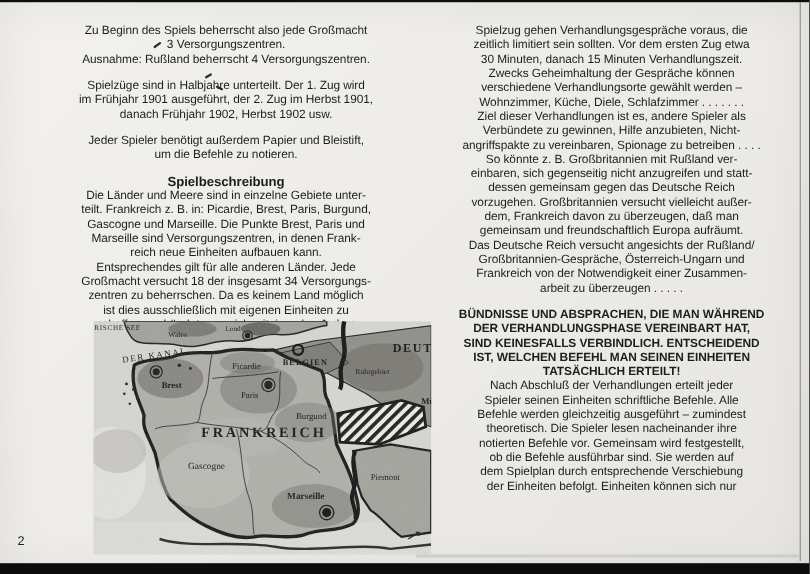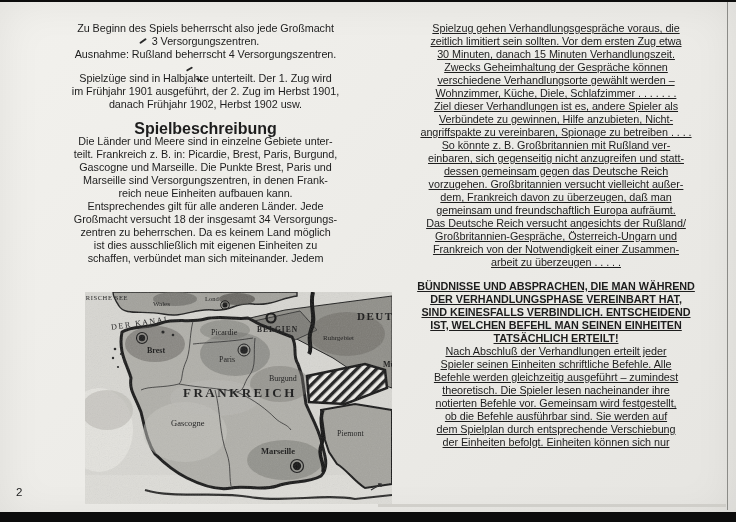--- a/index.html
+++ b/index.html
@@ -9,23 +9,23 @@
     font-family:"Liberation Sans",sans-serif;color:#1d1d1d;
     box-shadow:inset 0 0 45px rgba(0,0,0,.07);
   }
   .edge-top{position:absolute;top:0;left:0;width:736px;height:2px;background:#0c0c0c;}
   .edge-bottom{position:absolute;left:0;top:512px;width:736px;height:10px;background:#0c0c0c;}
   .edge-right{position:absolute;left:727px;top:2px;width:1px;height:508px;background:#8b8b87;}
   .streak{position:absolute;left:378px;top:504px;width:348px;height:3px;background:#c7c6c1;opacity:.7;}
   .col{position:absolute;top:22px;font-size:10.8px;line-height:13px;letter-spacing:-.05px;text-align:center;}
   .col p{margin:0 0 11px;white-space:pre-line;}
   .col p.tight{margin-bottom:0;}
-  .col h3{font-size:16px;line-height:13px;margin:0;font-weight:bold;}
+  .col h3{font-size:12px;line-height:13px;margin:0;font-weight:bold;}
   .col-left{left:38px;width:335px;}
-  .col-right{left:382px;width:348px;text-decoration:underline;}
+  .col-right{left:382px;width:348px;}
   .bold-block{font-weight:bold;}
   .page-num{position:absolute;left:16px;top:486px;font-size:11.5px;}
   .map{position:absolute;left:58px;top:292px;width:271px;height:212px;padding-left:27px;}
   .map svg text{font-family:"Liberation Serif",serif;fill:#151515;}
   .pen-mark{position:absolute;background:#2a2a2a;border-radius:1px;}
   .pm1{left:139px;top:40px;width:8px;height:2px;transform:rotate(-35deg);}
   .pm2{left:186px;top:68px;width:7px;height:2px;transform:rotate(-30deg);}
   .pm3{left:196px;top:79px;width:7px;height:2px;transform:rotate(25deg);}
 </style>
 </head>
@@ -35,20 +35,22 @@
 
   <div class="edge-top"></div>
 
   <div class="col col-left">
     <p>Zu Beginn des Spiels beherrscht also jede Großmacht
 3 Versorgungszentren.
 Ausnahme: Rußland beherrscht 4 Versorgungszentren.</p>
     <p>Spielzüge sind in Halbjahre unterteilt. Der 1. Zug wird
 im Frühjahr 1901 ausgeführt, der 2. Zug im Herbst 1901,
 danach Frühjahr 1902, Herbst 1902 usw.</p>
+    <p>Jeder Spieler benötigt außerdem Papier und Bleistift,
+um die Befehle zu notieren.</p>
     <h3>Spielbeschreibung</h3>
     <p>Die Länder und Meere sind in einzelne Gebiete unter-
 teilt. Frankreich z. B. in: Picardie, Brest, Paris, Burgund,
 Gascogne und Marseille. Die Punkte Brest, Paris und
 Marseille sind Versorgungszentren, in denen Frank-
 reich neue Einheiten aufbauen kann.
 Entsprechendes gilt für alle anderen Länder. Jede
 Großmacht versucht 18 der insgesamt 34 Versorgungs-
 zentren zu beherrschen. Da es keinem Land möglich
 ist dies ausschließlich mit eigenen Einheiten zu

